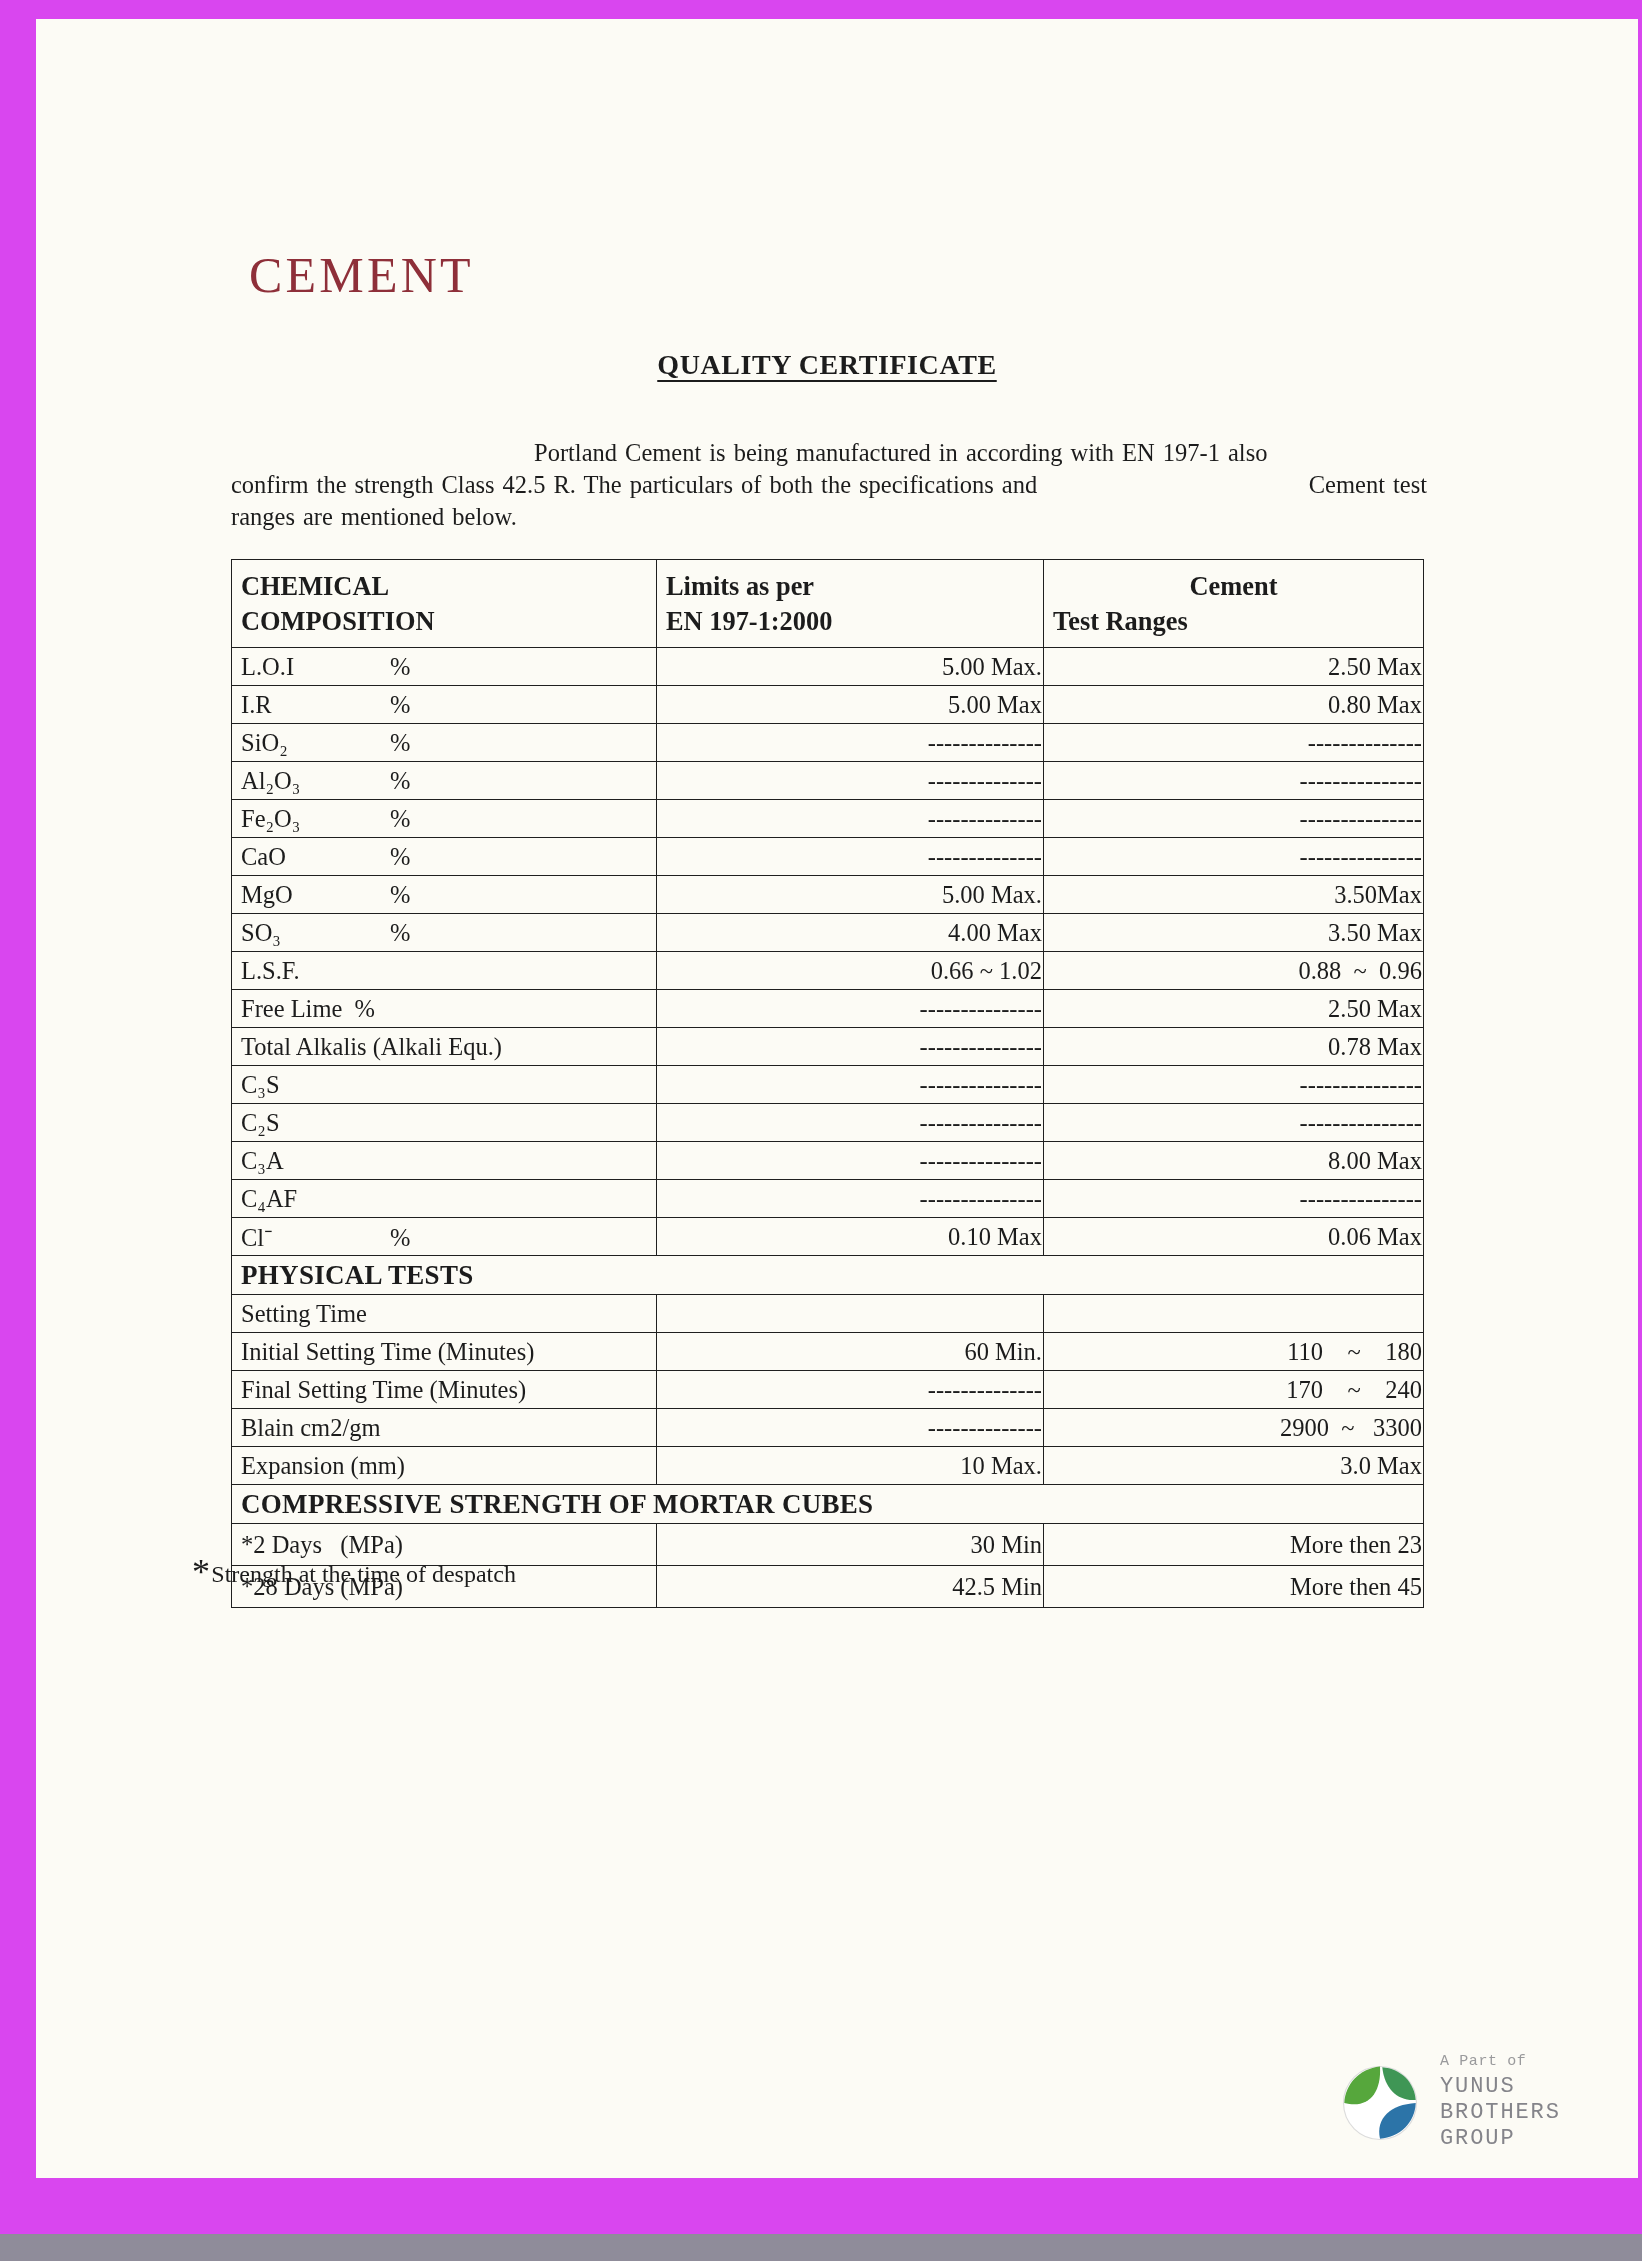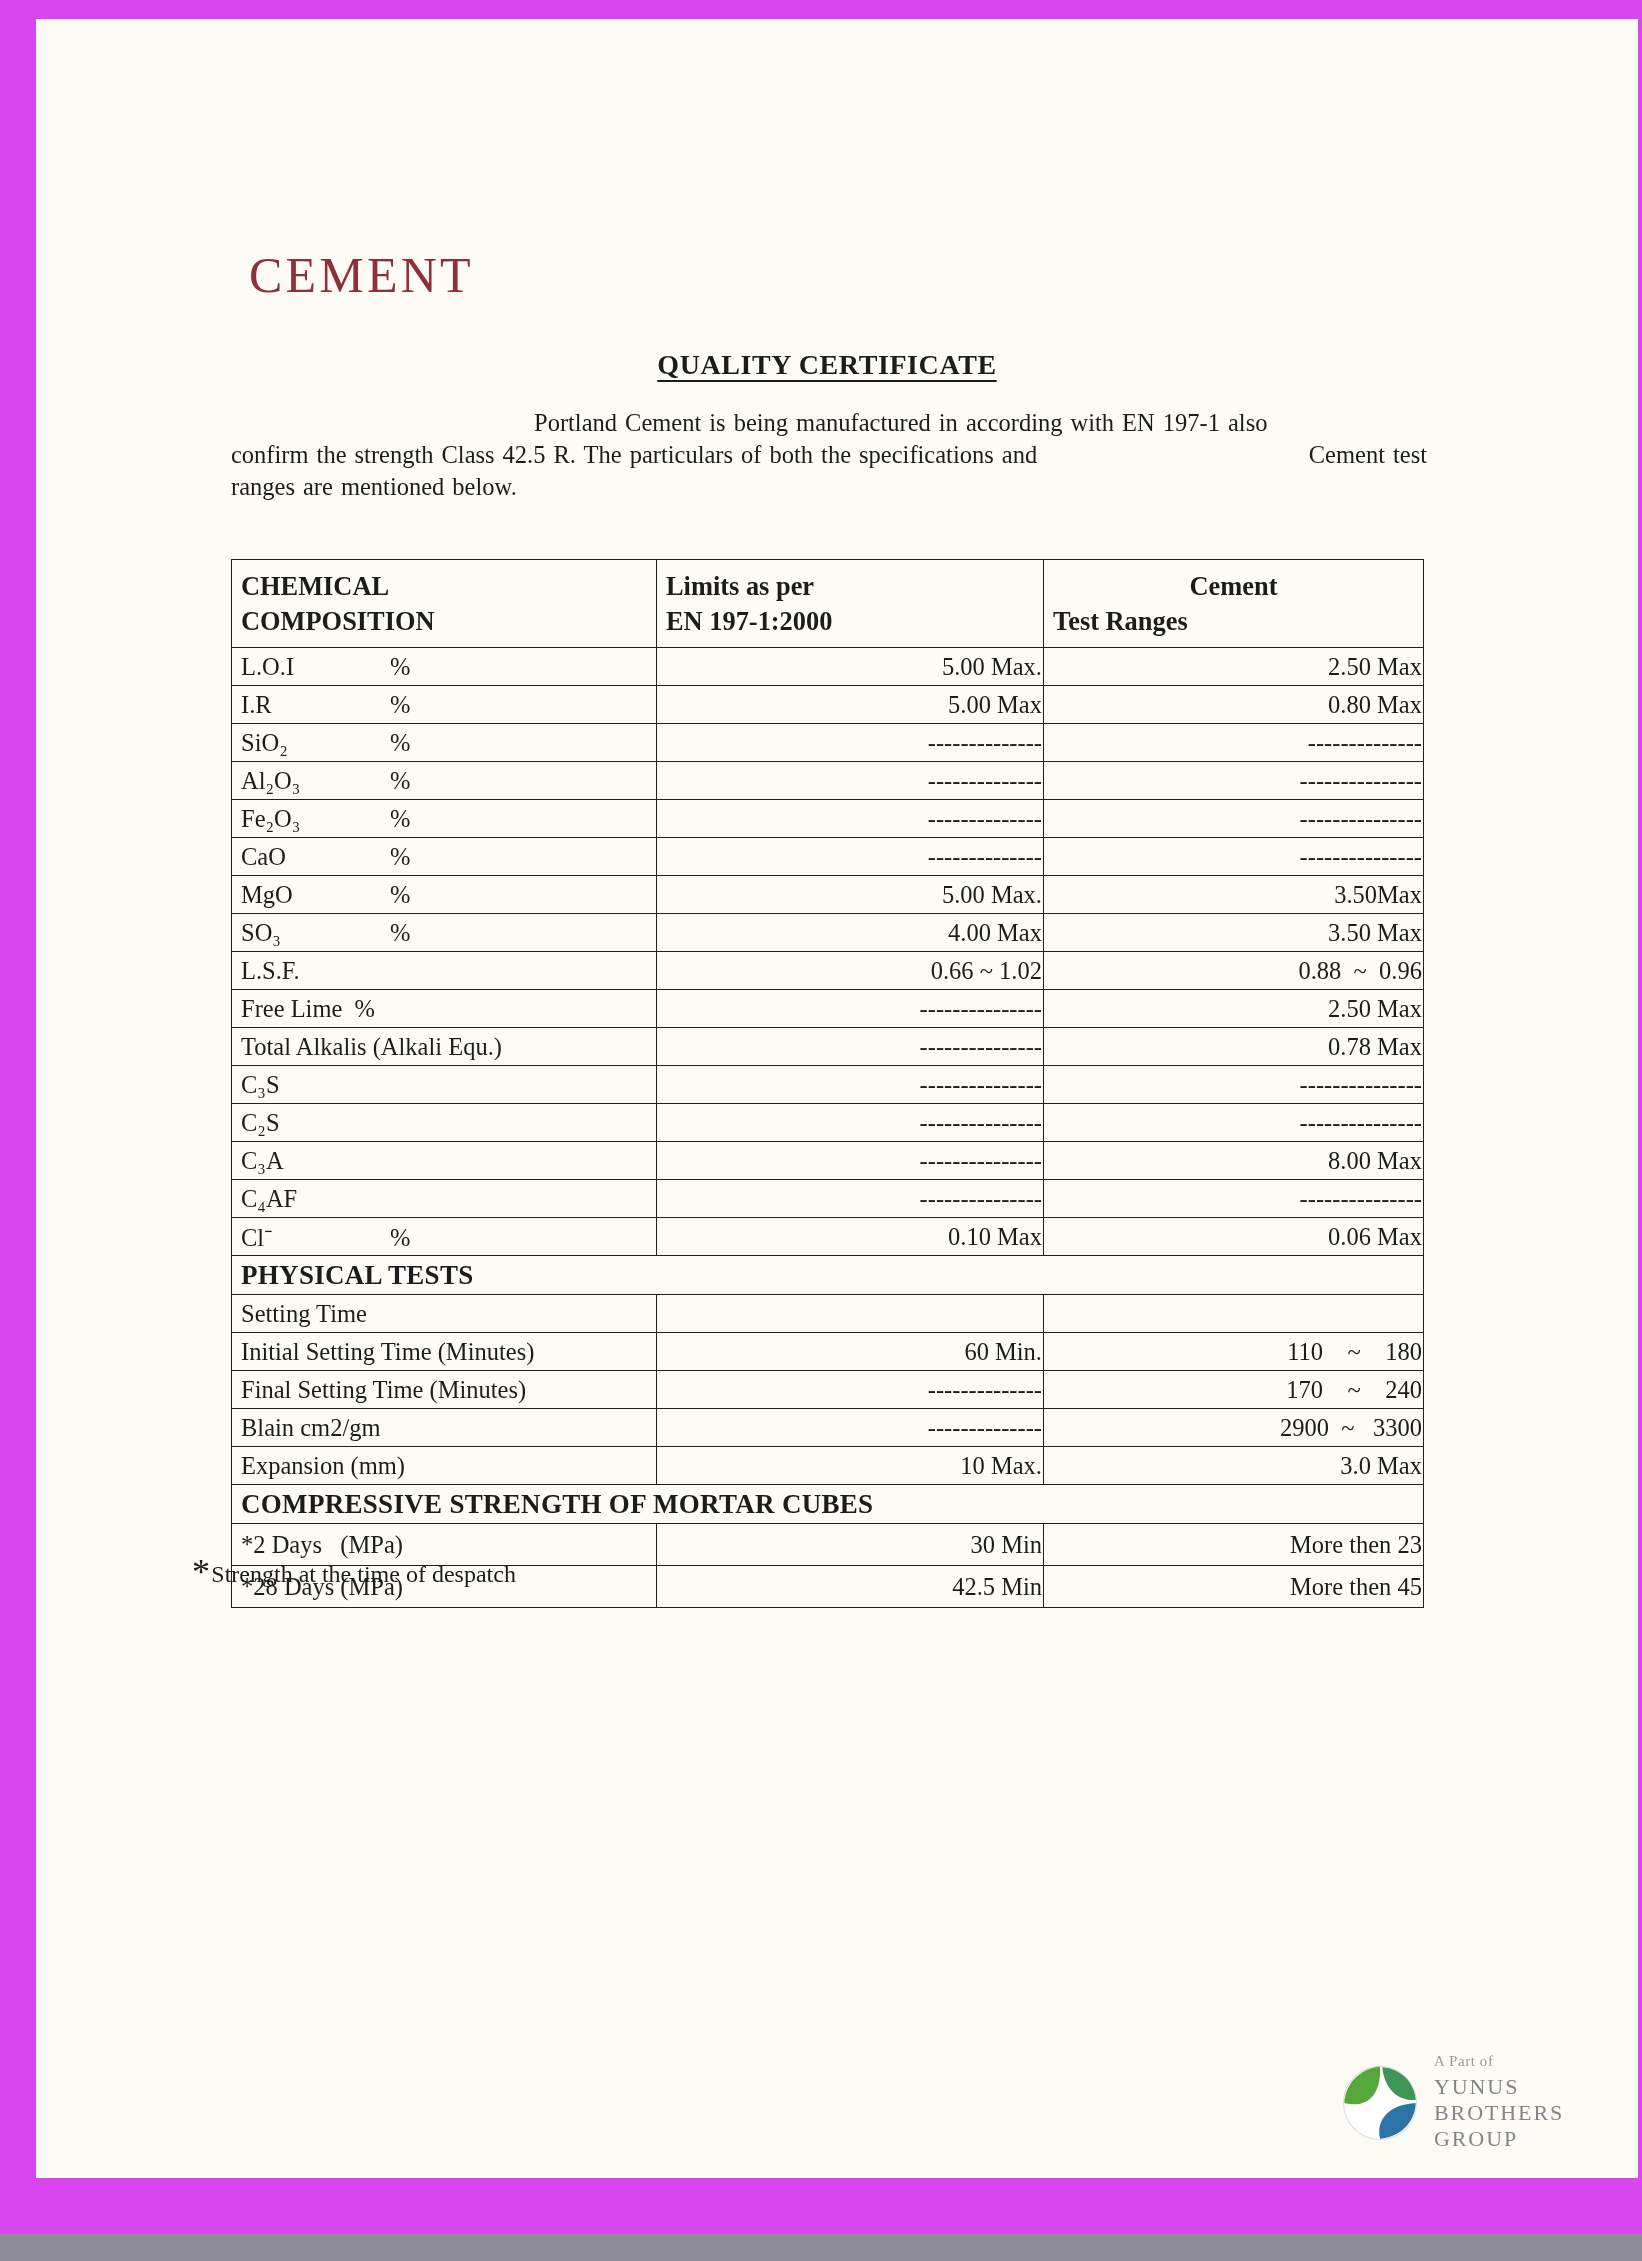--- a/index.html
+++ b/index.html
@@ -18,21 +18,21 @@
   .brand{
     position:absolute;left:213px;top:227px;
     font-size:50px;letter-spacing:3.2px;color:#8e2f39;font-weight:500;
   }
   .doc-title{
     position:absolute;left:195px;top:330px;width:1192px;text-align:center;
     font-size:28px;font-weight:bold;letter-spacing:0.6px;
     text-decoration:underline;text-underline-offset:5.8px;text-decoration-thickness:1.9px;
   }
   .intro{
-    position:absolute;left:195px;top:388px;width:1196px;
+    position:absolute;left:195px;top:418px;width:1196px;
     font-size:24.5px;line-height:32px;word-spacing:1.9px;
   }
   .intro .l1{padding-left:303px;}
   .intro .l2{display:flex;justify-content:space-between;}
   .intro .l3{}
 
   table.qt{
     position:absolute;left:195px;top:540px;width:1192px;
     border-collapse:collapse;table-layout:fixed;
     font-size:24.5px;
@@ -50,21 +50,21 @@
   td.section-cell{height:36px;font-size:27px;font-weight:bold;padding-left:9px;letter-spacing:0.3px;}
   tr.comp td{height:39px;}
 
   .footnote{
     position:absolute;left:156px;top:1540px;display:flex;align-items:flex-start;
   }
   .footnote .star{font-size:36px;line-height:26px;margin-right:1.3px;}
   .footnote .ftext{font-size:24px;line-height:31px;}
 
   .logo{
-    position:absolute;left:1306px;top:2034px;display:flex;align-items:center;gap:16px;
+    position:absolute;left:1306px;top:2034px;display:flex;align-items:center;gap:22px;font-family:Liberation Mono, monospace;
   }
   .logo-icon{width:76px;height:76px;flex:0 0 auto;}
   .logo-text{display:flex;flex-direction:column;}
   .logo-tagline{font-size:15px;color:#9a9a9c;letter-spacing:0.6px;margin-bottom:3.9px;}
   .logo-name{font-size:22px;color:#84848a;letter-spacing:1.9px;line-height:26px;}
 </style>
 </head>
 <body>
 
 <div class="scan-bg">

